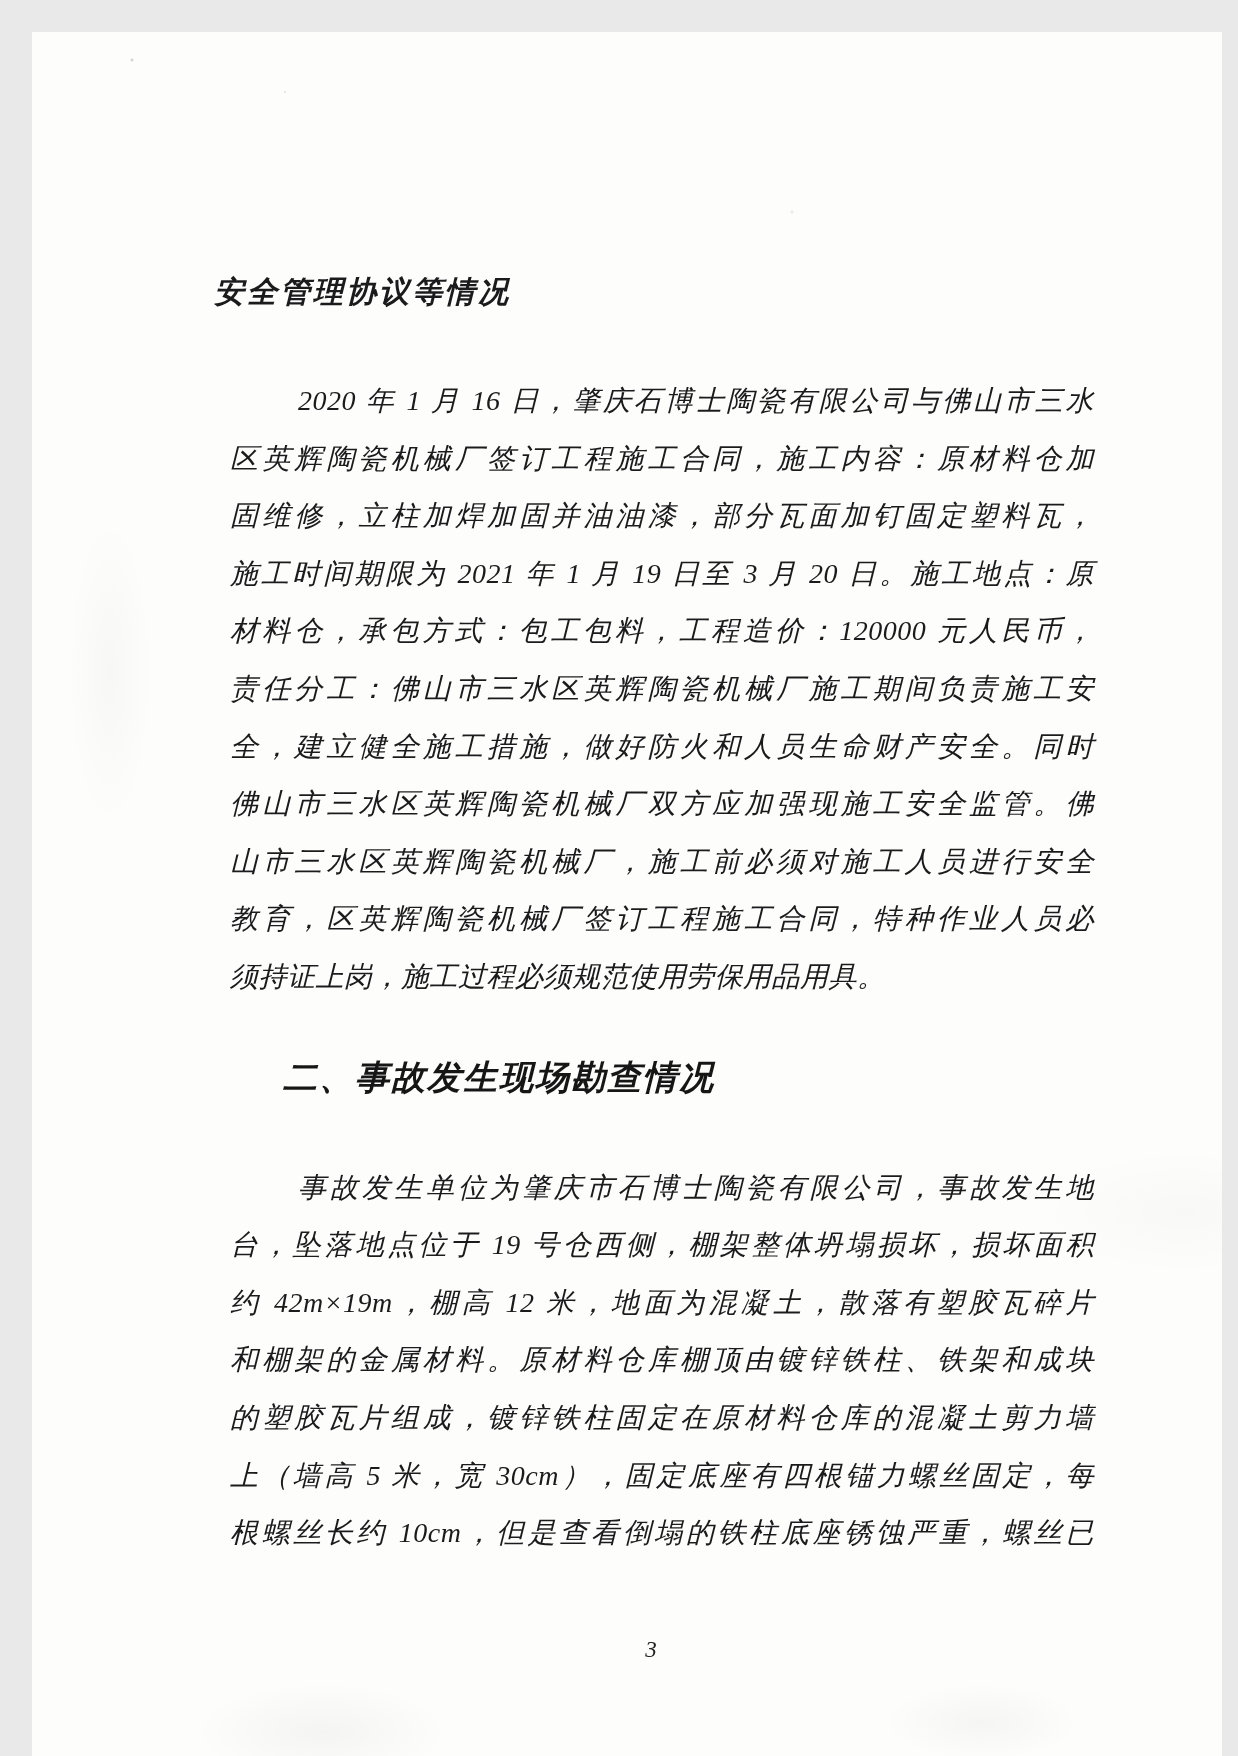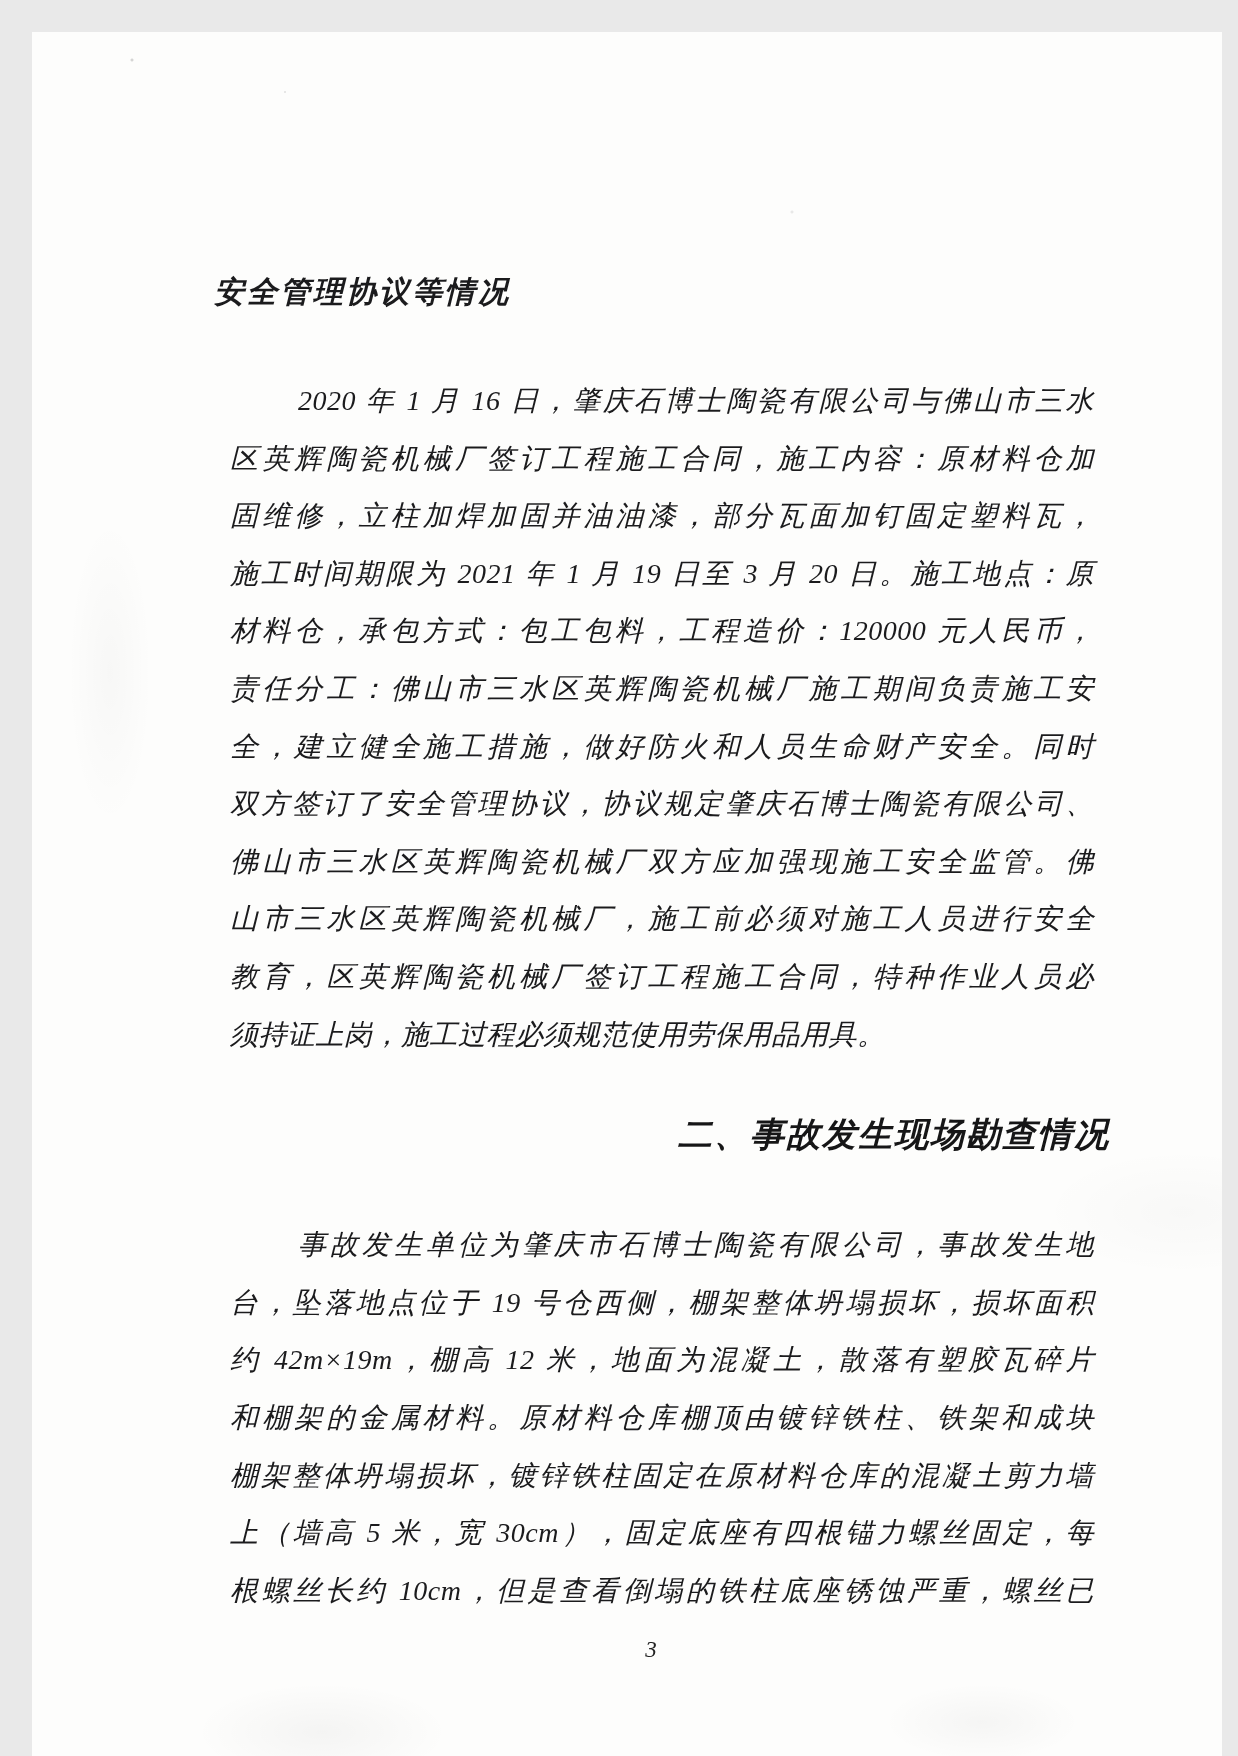--- a/index.html
+++ b/index.html
@@ -56,21 +56,20 @@
   .bodyline.indent { padding-left: 84px; }
   .sec-heading-2 {
     margin-top: 28px;
     padding-left: 85px;
     font-size: 34px;
     line-height: 54px;
     font-weight: bold;
     letter-spacing: 2px;
     font-family: "Liberation Sans", "DejaVu Sans", sans-serif;
     color: #161617;
-    text-align: right;
   }
   .page-number {
     position: absolute;
     top: 1588px;
     left: 0;
     width: 100%;
     text-align: center;
     font-size: 23px;
     line-height: 28px;
     color: #222;
@@ -85,35 +84,34 @@
     <div class="sec-heading-1">安全管理协议等情况</div>
 
     <div class="para para-1">
       <div class="bodyline indent">2020 年 1 月 16 日，肇庆石博士陶瓷有限公司与佛山市三水</div>
       <div class="bodyline">区英辉陶瓷机械厂签订工程施工合同，施工内容：原材料仓加</div>
       <div class="bodyline">固维修，立柱加焊加固并油油漆，部分瓦面加钉固定塑料瓦，</div>
       <div class="bodyline">施工时间期限为 2021 年 1 月 19 日至 3 月 20 日。施工地点：原</div>
       <div class="bodyline">材料仓，承包方式：包工包料，工程造价：120000 元人民币，</div>
       <div class="bodyline">责任分工：佛山市三水区英辉陶瓷机械厂施工期间负责施工安</div>
       <div class="bodyline">全，建立健全施工措施，做好防火和人员生命财产安全。同时</div>
-      <div class="bodyline">双方签订了安全管理协议，协议规定肇庆石博士陶瓷有限公司、</div>
       <div class="bodyline">佛山市三水区英辉陶瓷机械厂双方应加强现施工安全监管。佛</div>
       <div class="bodyline">山市三水区英辉陶瓷机械厂，施工前必须对施工人员进行安全</div>
       <div class="bodyline">教育，区英辉陶瓷机械厂签订工程施工合同，特种作业人员必</div>
       <div class="bodyline short">须持证上岗，施工过程必须规范使用劳保用品用具。</div>
     </div>
 
     <div class="sec-heading-2">二、事故发生现场勘查情况</div>
 
     <div class="para para-2">
       <div class="bodyline indent">事故发生单位为肇庆市石博士陶瓷有限公司，事故发生地</div>
       <div class="bodyline">台，坠落地点位于 19 号仓西侧，棚架整体坍塌损坏，损坏面积</div>
       <div class="bodyline">约 42m×19m，棚高 12 米，地面为混凝土，散落有塑胶瓦碎片</div>
       <div class="bodyline">和棚架的金属材料。原材料仓库棚顶由镀锌铁柱、铁架和成块</div>
-      <div class="bodyline">棚架整体坍塌损坏，镀锌铁柱固定在原材料仓库的混凝土剪力墙</div>
+      <div class="bodyline">的塑胶瓦片组成，镀锌铁柱固定在原材料仓库的混凝土剪力墙</div>
       <div class="bodyline">上（墙高 5 米，宽 30cm），固定底座有四根锚力螺丝固定，每</div>
       <div class="bodyline">根螺丝长约 10cm，但是查看倒塌的铁柱底座锈蚀严重，螺丝已</div>
     </div>
 
   </div>
 
   <div class="page-number">3</div>
 </div>
 
 </body></html>

